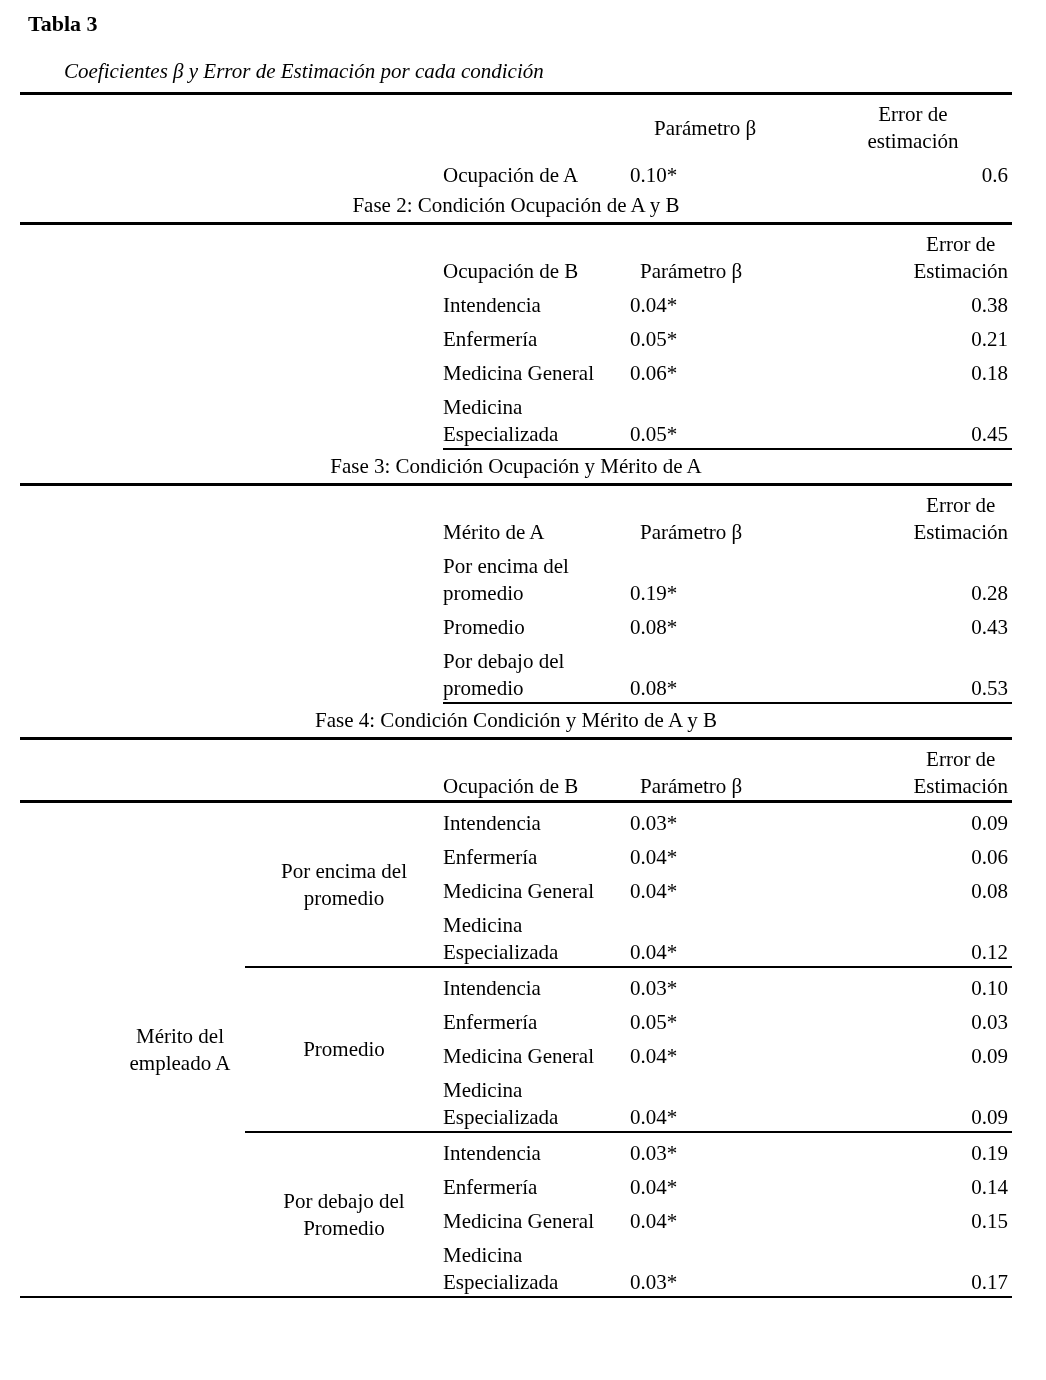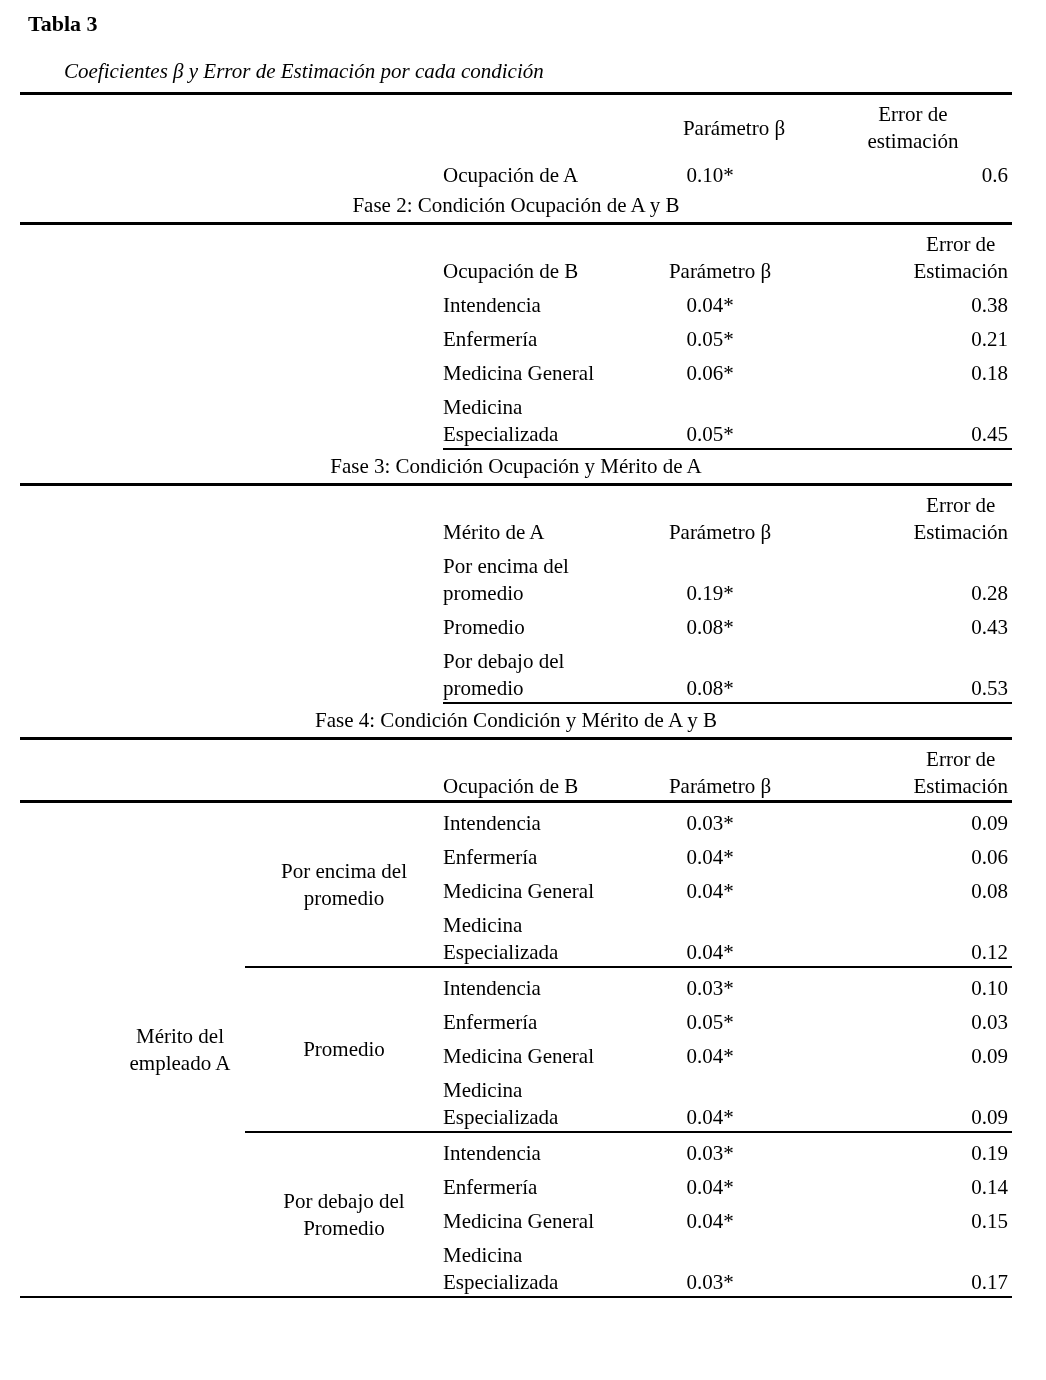--- a/index.html
+++ b/index.html
@@ -44,21 +44,21 @@
   }
   
   .hdr-row { display: flex; align-items: flex-end; padding-top: 6px; }
   .hdr-row.v-center { align-items: center; }
   .hdr-row.rule-below { border-bottom: 3px solid #000; }
   .hdr2 { display: inline-block; text-align: center; line-height: 27px; margin-left: 28px; }
   
   .row { display: flex; align-items: flex-end; padding-top: 7px; }
   .ind { flex: 0 0 423px; }
   .c3 { flex: 0 0 187px; }
-  .c4 { flex: 0 0 160px; text-align: center; }
+  .c4 { flex: 0 0 160px; text-align: left; }
   .c5 { flex: 1 1 auto; text-align: right; padding-right: 4px; }
   .c5.centerblock { text-align: center; }
   .shift-r { position: relative; left: 10px; }
   .shift-c { position: relative; left: 24px; }
   
   .rule-part { border-top: 2px solid #000; margin-left: 423px; }
   
   .f4body { display: flex; border-bottom: 3px solid #000; }
   .f4c1 {
     flex: 0 0 225px;

